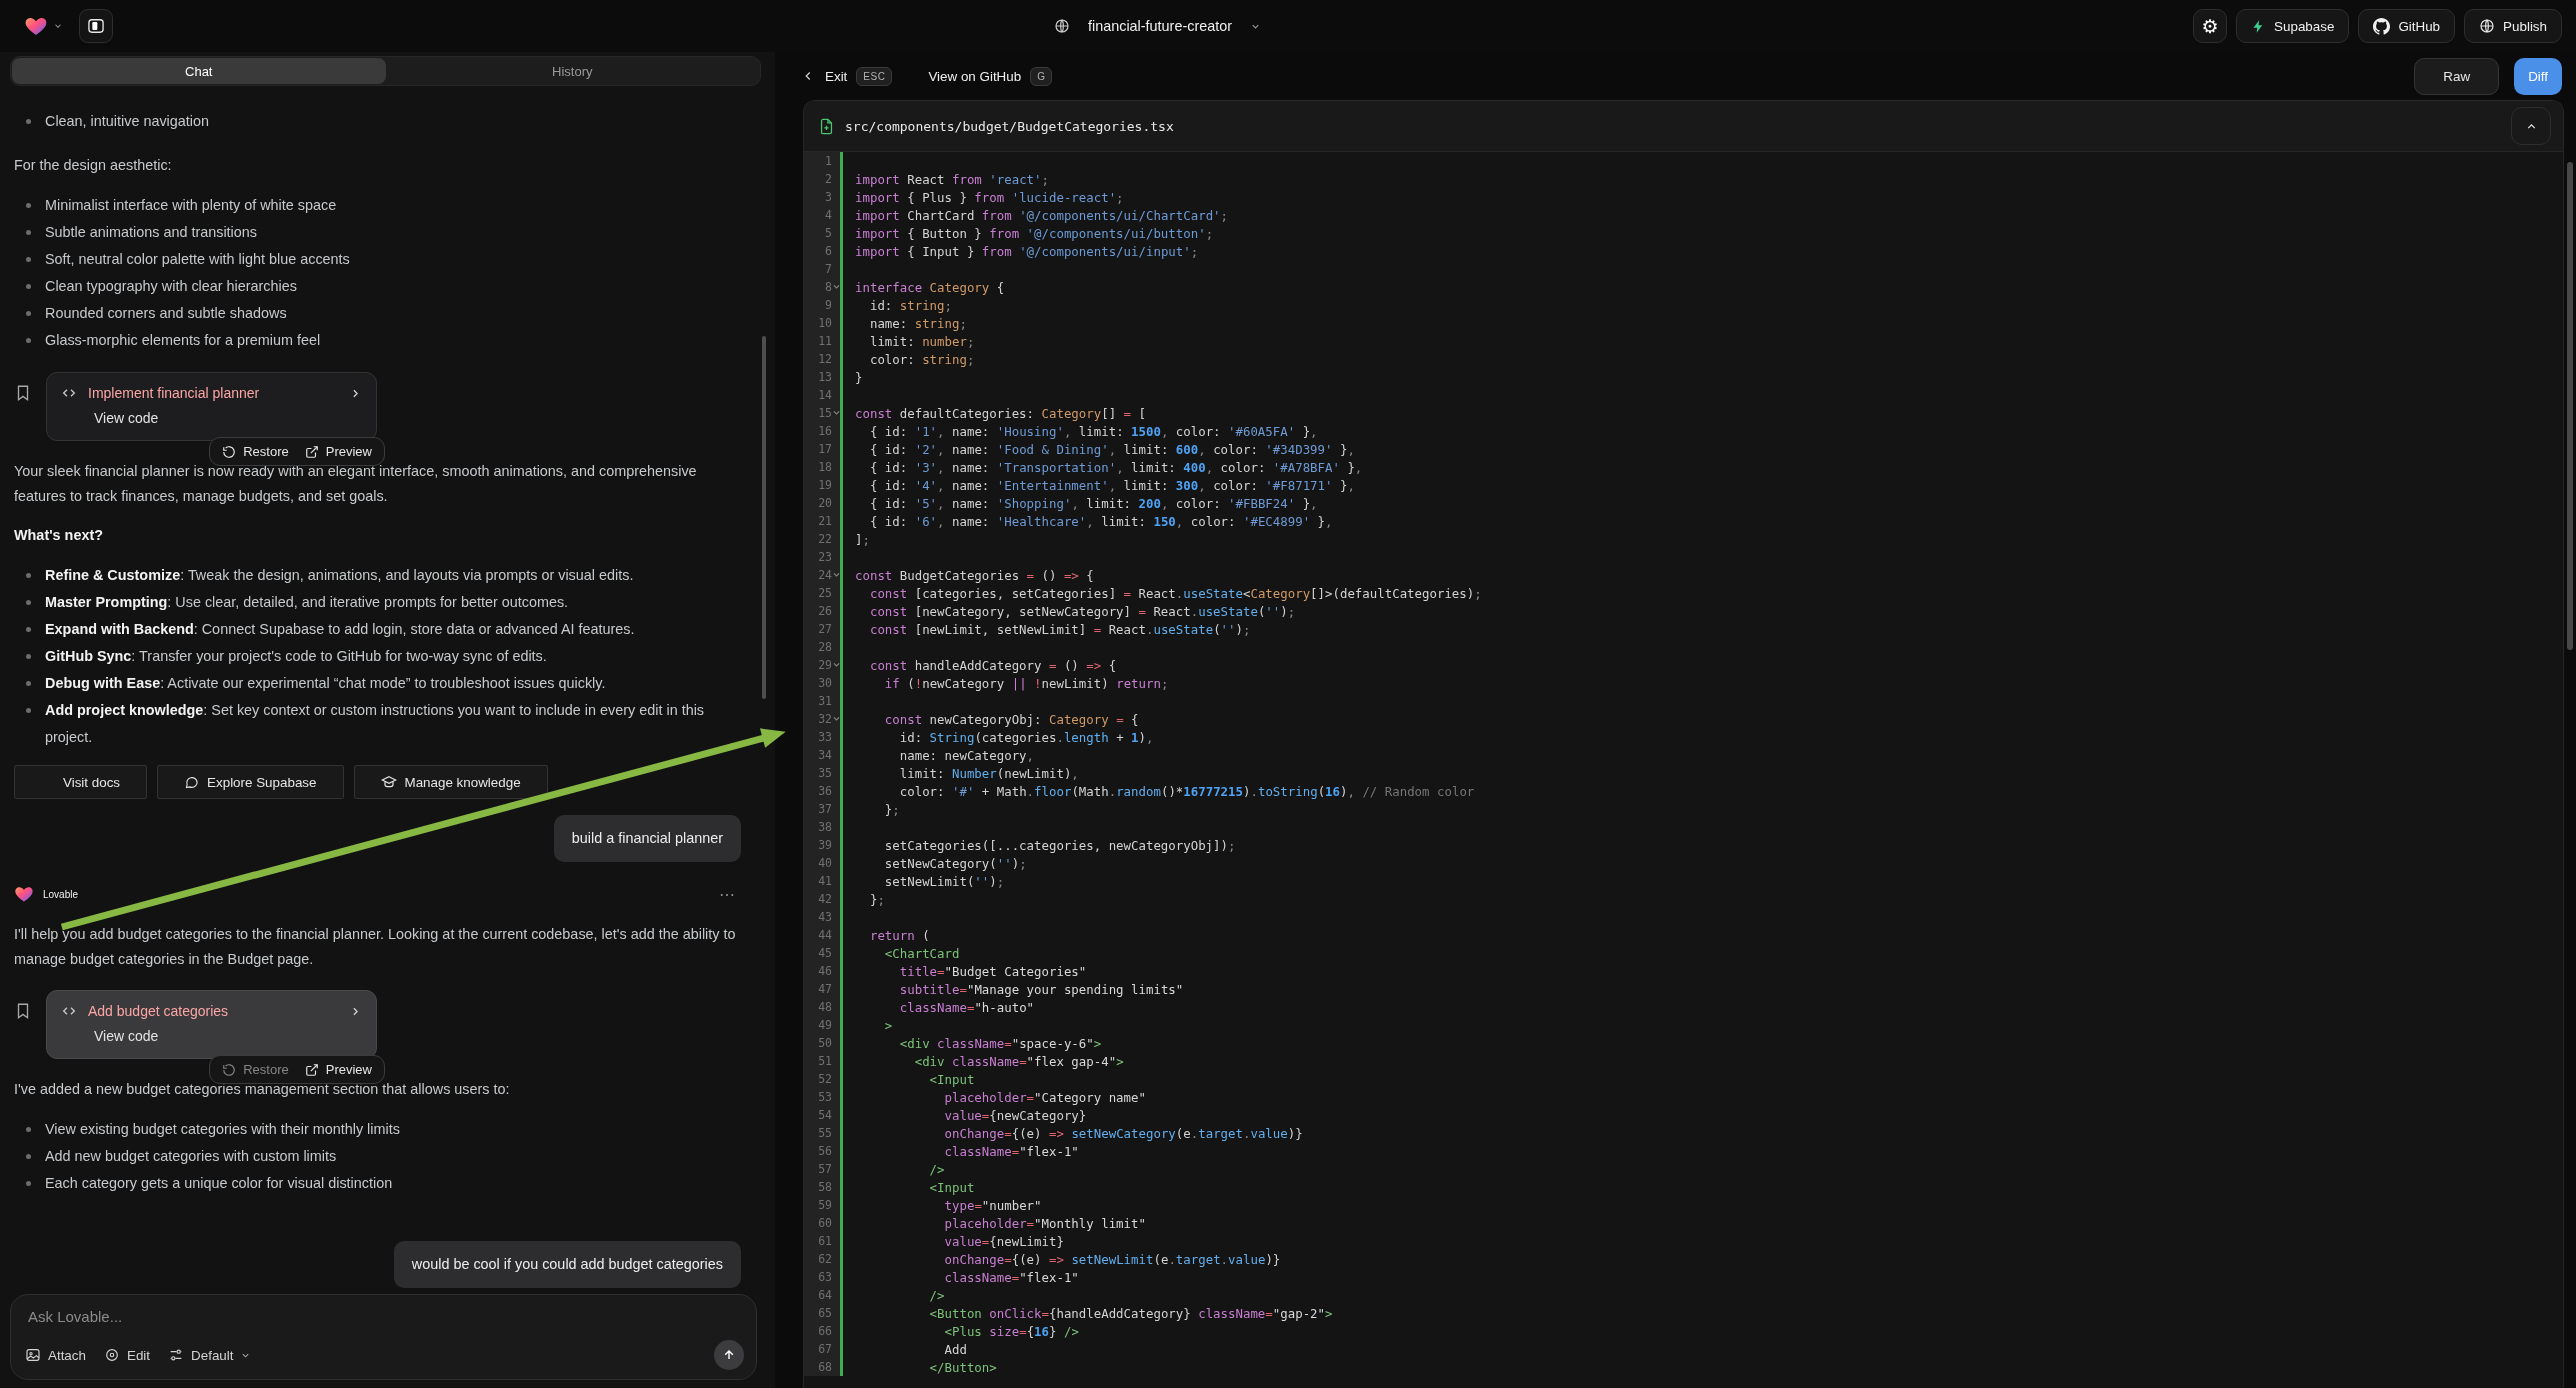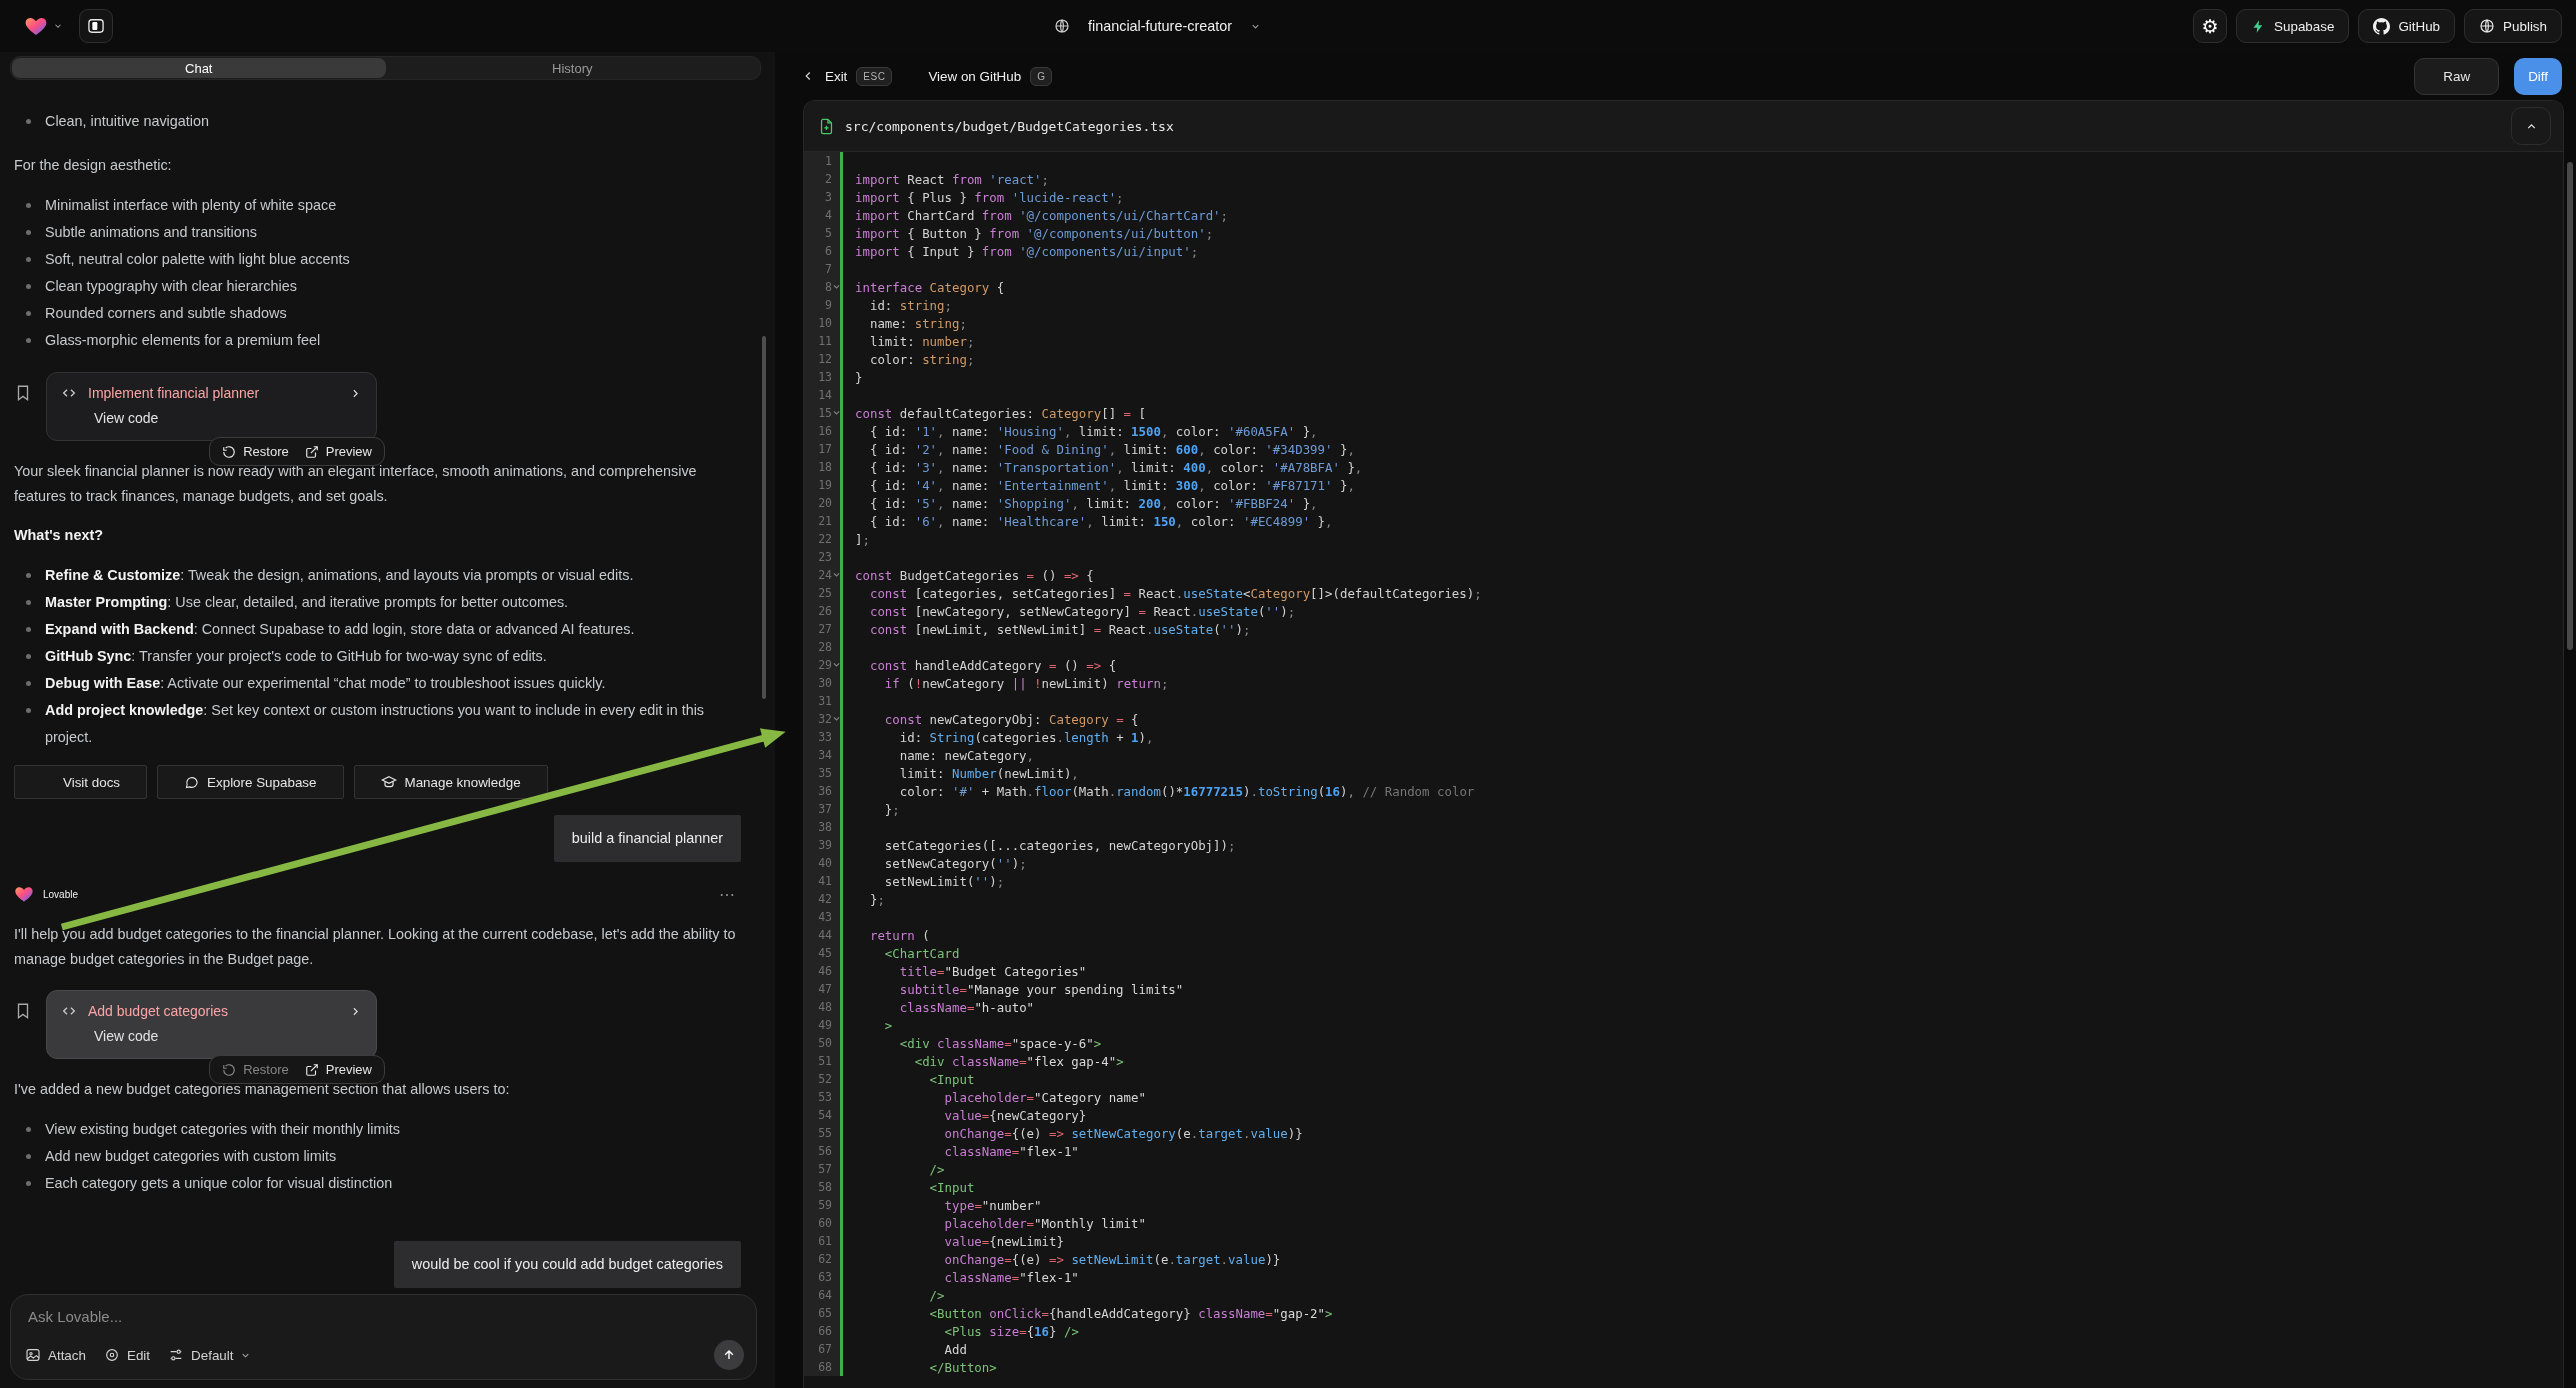--- a/index.html
+++ b/index.html
@@ -20,21 +20,21 @@
   .panel-btn{width:34px;height:34px;border:1px solid #2e2e2e;border-radius:9px;background:#141414;display:flex;align-items:center;justify-content:center;margin-left:8px;}
   .proj{position:absolute;left:1054px;top:0;height:52px;display:flex;align-items:center;gap:18px;}
   .proj .pname{font-size:14.4px;color:#f0f0f0;}
   .tb-right{position:absolute;right:14px;top:9px;display:flex;gap:9px;align-items:center;}
   .tb-btn{height:34px;display:flex;align-items:center;gap:8px;padding:0 14px;border:1px solid #2e2e2e;border-radius:10px;background:#161616;color:#f0f0f0;font-size:13.4px;}
   .tb-btn.iconic{width:34px;padding:0;justify-content:center;}
   .gear-glyph{font-size:19px;color:#fff;line-height:1;}
 
   
   .left-panel{position:absolute;top:52px;left:0;width:775px;bottom:0;background:#121212;}
-  .tabs{position:absolute;top:4px;left:10px;right:14px;height:24px;background:#1d1d1d;border:1px solid #272727;border-radius:10px;display:flex;padding:1px;text-align:right;}
+  .tabs{position:absolute;top:4px;left:10px;right:14px;height:30px;background:#1d1d1d;border:1px solid #272727;border-radius:10px;display:flex;padding:1px;text-align:right;}
   .tab{flex:1;display:flex;align-items:center;justify-content:center;font-size:13px;color:#9a9a9a;border-radius:8px;}
   .tab.active{background:#3a3a3a;color:#fff;}
   .chat{position:absolute;top:38px;left:0;right:12px;bottom:100px;padding:4px 22px 0 14px;overflow:hidden;font-size:14.4px;color:#c7cacd;}
   .chat-sb{position:absolute;right:9px;top:284px;width:4px;height:363px;background:#4e4e4e;border-radius:2px;}
 
   .para{margin-top:18px;line-height:25px;}
   .hd{margin-top:14px;line-height:25px;font-weight:bold;color:#f2f2f2;}
   .blt{list-style:none;margin-top:14px;}
   .blt li{display:flex;line-height:27px;}
   .blt .dot{width:5px;height:5px;border-radius:50%;background:#6d6d6d;margin:11px 14px 0 12px;flex:none;}
@@ -51,21 +51,21 @@
   .vc-r2{margin:9px 0 0 33px;font-size:14px;color:#e3e3e3;}
   .pill{position:absolute;right:-9px;bottom:-26px;background:#161616;border:1px solid #3c3c3c;border-radius:11px;display:flex;align-items:center;padding:6px 12px;gap:16px;z-index:3;}
   .pb{display:flex;align-items:center;gap:7px;background:none;border:none;color:#e6e6e6;font-size:13px;font-family:inherit;}
   .pb.dim{color:#858585;}
   .pb svg{stroke:currentColor;}
 
   .acts{margin-top:14px;display:flex;gap:10px;}
   .act{height:34px;display:flex;align-items:center;gap:8px;padding:0 26px;border:1px solid #333;border-radius:2px;background:#191919;color:#e6e6e6;font-size:13.4px;font-family:inherit;}
   .urow{margin-top:44px;display:flex;justify-content:flex-end;}
   .acts + .urow{margin-top:16px;}
-  .ub{background:#2d2d30;border-radius:2px;padding:12px 18px;font-size:14.4px;color:#ededed;max-width:558px;line-height:23px;}
+  .ub{background:#2d2d30;border-radius:10px;padding:12px 18px;font-size:14.4px;color:#ededed;max-width:558px;line-height:23px;}
   .ah{margin-top:22px;display:flex;align-items:center;gap:9px;}
   .ah .an{font-size:10px;color:#f2f2f2;}
   .ah .dots{margin-left:auto;color:#8d8d8d;font-size:16px;letter-spacing:2px;margin-right:4px;}
 
   .composer{position:absolute;left:10px;right:18px;bottom:8px;height:86px;background:#1a1a1a;border:1px solid #2f2f2f;border-radius:18px;padding:13px 14px 10px 17px;}
   .prompt{width:100%;background:transparent;border:none;outline:none;color:#e8e8e8;font-size:15px;font-family:inherit;}
   .prompt::placeholder{color:#8b8b8b;}
   .c-row{position:absolute;left:14px;right:12px;bottom:9px;display:flex;align-items:center;gap:18px;}
   .c-act{display:flex;align-items:center;gap:7px;background:none;border:none;color:#d3d3d3;font-size:13.4px;font-family:inherit;}
   .send{margin-left:auto;width:30px;height:30px;border-radius:50%;background:#3c3c3f;border:none;display:flex;align-items:center;justify-content:center;}

